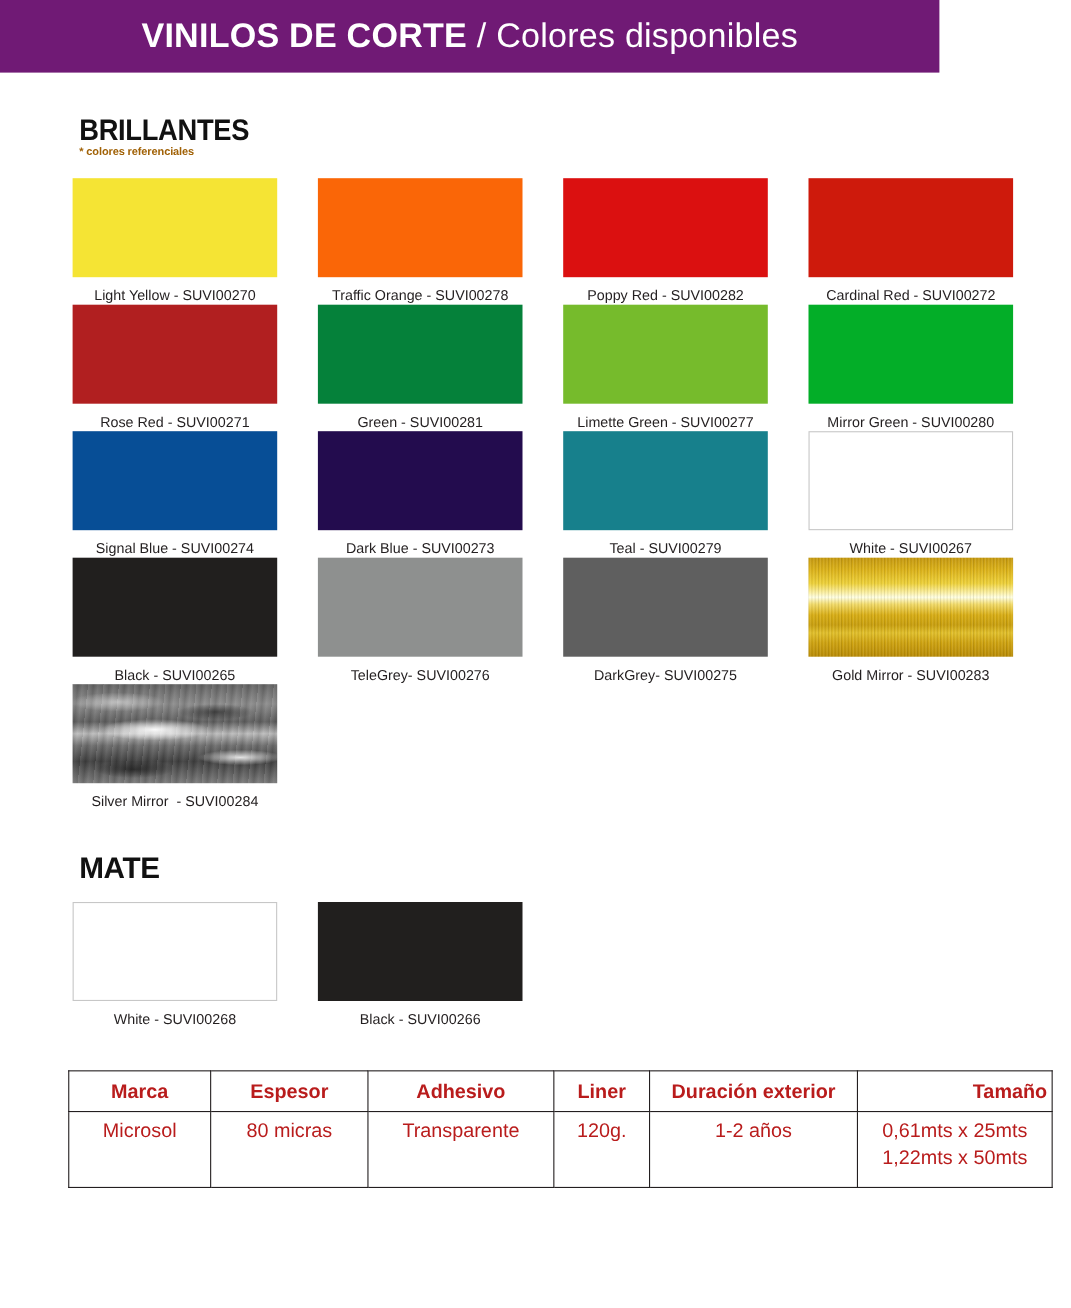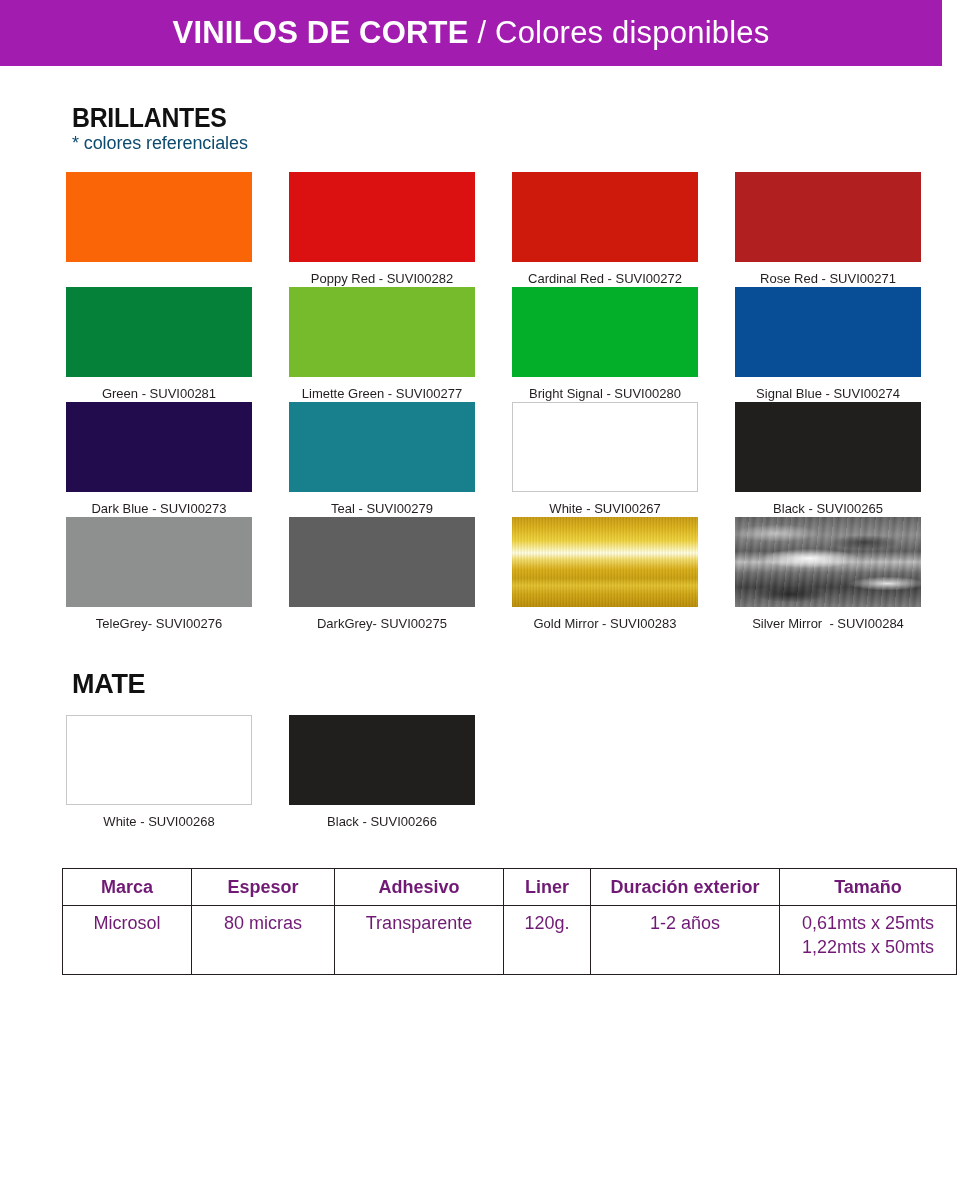--- a/index.html
+++ b/index.html
@@ -11,23 +11,23 @@
     width: 974px;
     height: 1189px;
     font-family: "Liberation Sans", sans-serif;
     color: #231f20;
     overflow: hidden;
     position: relative;
   }
 
   
   .banner {
-    width: 942px;
+    width: 854px;
     height: 66px;
-    background: #a21caf;
+    background: #701a75;
     display: flex;
     align-items: center;
     justify-content: center;
   }
   .banner-title {
     font-size: 31px;
     color: #ffffff;
     white-space: pre;
     letter-spacing: 0.2px;
   }
@@ -48,23 +48,23 @@
     line-height: 1.05;
     color: #111111;
     letter-spacing: -0.3px;
   }
   .section-title.condensed {
     font-family: "Liberation Sans Narrow", "Liberation Sans", sans-serif;
     transform: scaleX(0.92);
     transform-origin: left center;
   }
   .section-note {
-    font-size: 18px;
-    font-weight: normal;
-    color: #0c4a6e;
+    font-size: 10px;
+    font-weight: bold;
+    color: #a16207;
     margin-top: 1px;
     letter-spacing: -0.1px;
   }
 
   
   .grid {
     margin-left: 66px;
     width: 855px;
     display: grid;
     grid-template-columns: repeat(4, 186px);
@@ -126,21 +126,21 @@
     width: 840px;
   }
   table.spec {
     border-collapse: collapse;
     width: 840px;
     table-layout: fixed;
   }
   table.spec th, table.spec td {
     border: 1px solid #231f20;
     text-align: center;
-    color: #701a75;
+    color: #b91c1c;
   }
   table.spec th {
     font-size: 18px;
     font-weight: bold;
     height: 36px;
     padding: 0 4px;
   }
   table.spec td {
     font-size: 18px;
     font-weight: normal;
@@ -164,21 +164,26 @@
 
 <div class="section-head">
   <div class="section-title condensed">BRILLANTES</div>
   <div class="section-note">* colores referenciales</div>
 </div>
 
 <div style="height:18px"></div>
 
 <div class="grid" id="grid-brillantes">
     <div class="cell">
+      <div class="swatch" style="background: rgb(245, 228, 52);"></div>
+      <span class="cell-label">Light Yellow - SUVI00270</span>
+    </div>
+    <div class="cell">
       <div class="swatch" style="background: rgb(250, 102, 7);"></div>
+      <span class="cell-label">Traffic Orange - SUVI00278</span>
     </div>
     <div class="cell">
       <div class="swatch" style="background: rgb(219, 16, 16);"></div>
       <span class="cell-label">Poppy Red - SUVI00282</span>
     </div>
     <div class="cell">
       <div class="swatch" style="background: rgb(206, 26, 12);"></div>
       <span class="cell-label">Cardinal Red - SUVI00272</span>
     </div>
     <div class="cell">
@@ -188,21 +193,21 @@
     <div class="cell">
       <div class="swatch" style="background: rgb(5, 129, 58);"></div>
       <span class="cell-label">Green - SUVI00281</span>
     </div>
     <div class="cell">
       <div class="swatch" style="background: rgb(118, 187, 44);"></div>
       <span class="cell-label">Limette Green - SUVI00277</span>
     </div>
     <div class="cell">
       <div class="swatch" style="background: rgb(3, 174, 40);"></div>
-      <span class="cell-label">Bright Signal - SUVI00280</span>
+      <span class="cell-label">Mirror Green - SUVI00280</span>
     </div>
     <div class="cell">
       <div class="swatch" style="background: rgb(7, 78, 150);"></div>
       <span class="cell-label">Signal Blue - SUVI00274</span>
     </div>
     <div class="cell">
       <div class="swatch" style="background: rgb(35, 12, 78);"></div>
       <span class="cell-label">Dark Blue - SUVI00273</span>
     </div>
     <div class="cell">
@@ -258,21 +263,21 @@
 
 <div class="spec-table-wrap">
   <table class="spec">
     <thead>
       <tr id="spec-head-row">
           <th style="width: 120px;">Marca</th>
           <th style="width: 134px;">Espesor</th>
           <th style="width: 160px;">Adhesivo</th>
           <th style="width: 78px;">Liner</th>
           <th style="width: 180px; text-align: center;">Duración exterior</th>
-          <th style="width: 168px;">Tamaño</th>
+          <th style="width: 168px; text-align: right;">Tamaño</th>
         </tr>
     </thead>
     <tbody id="spec-body">
         <tr>
           <td>
             <span class="line">Microsol</span>
           </td>
           <td>
             <span class="line">80 micras</span>
           </td>

